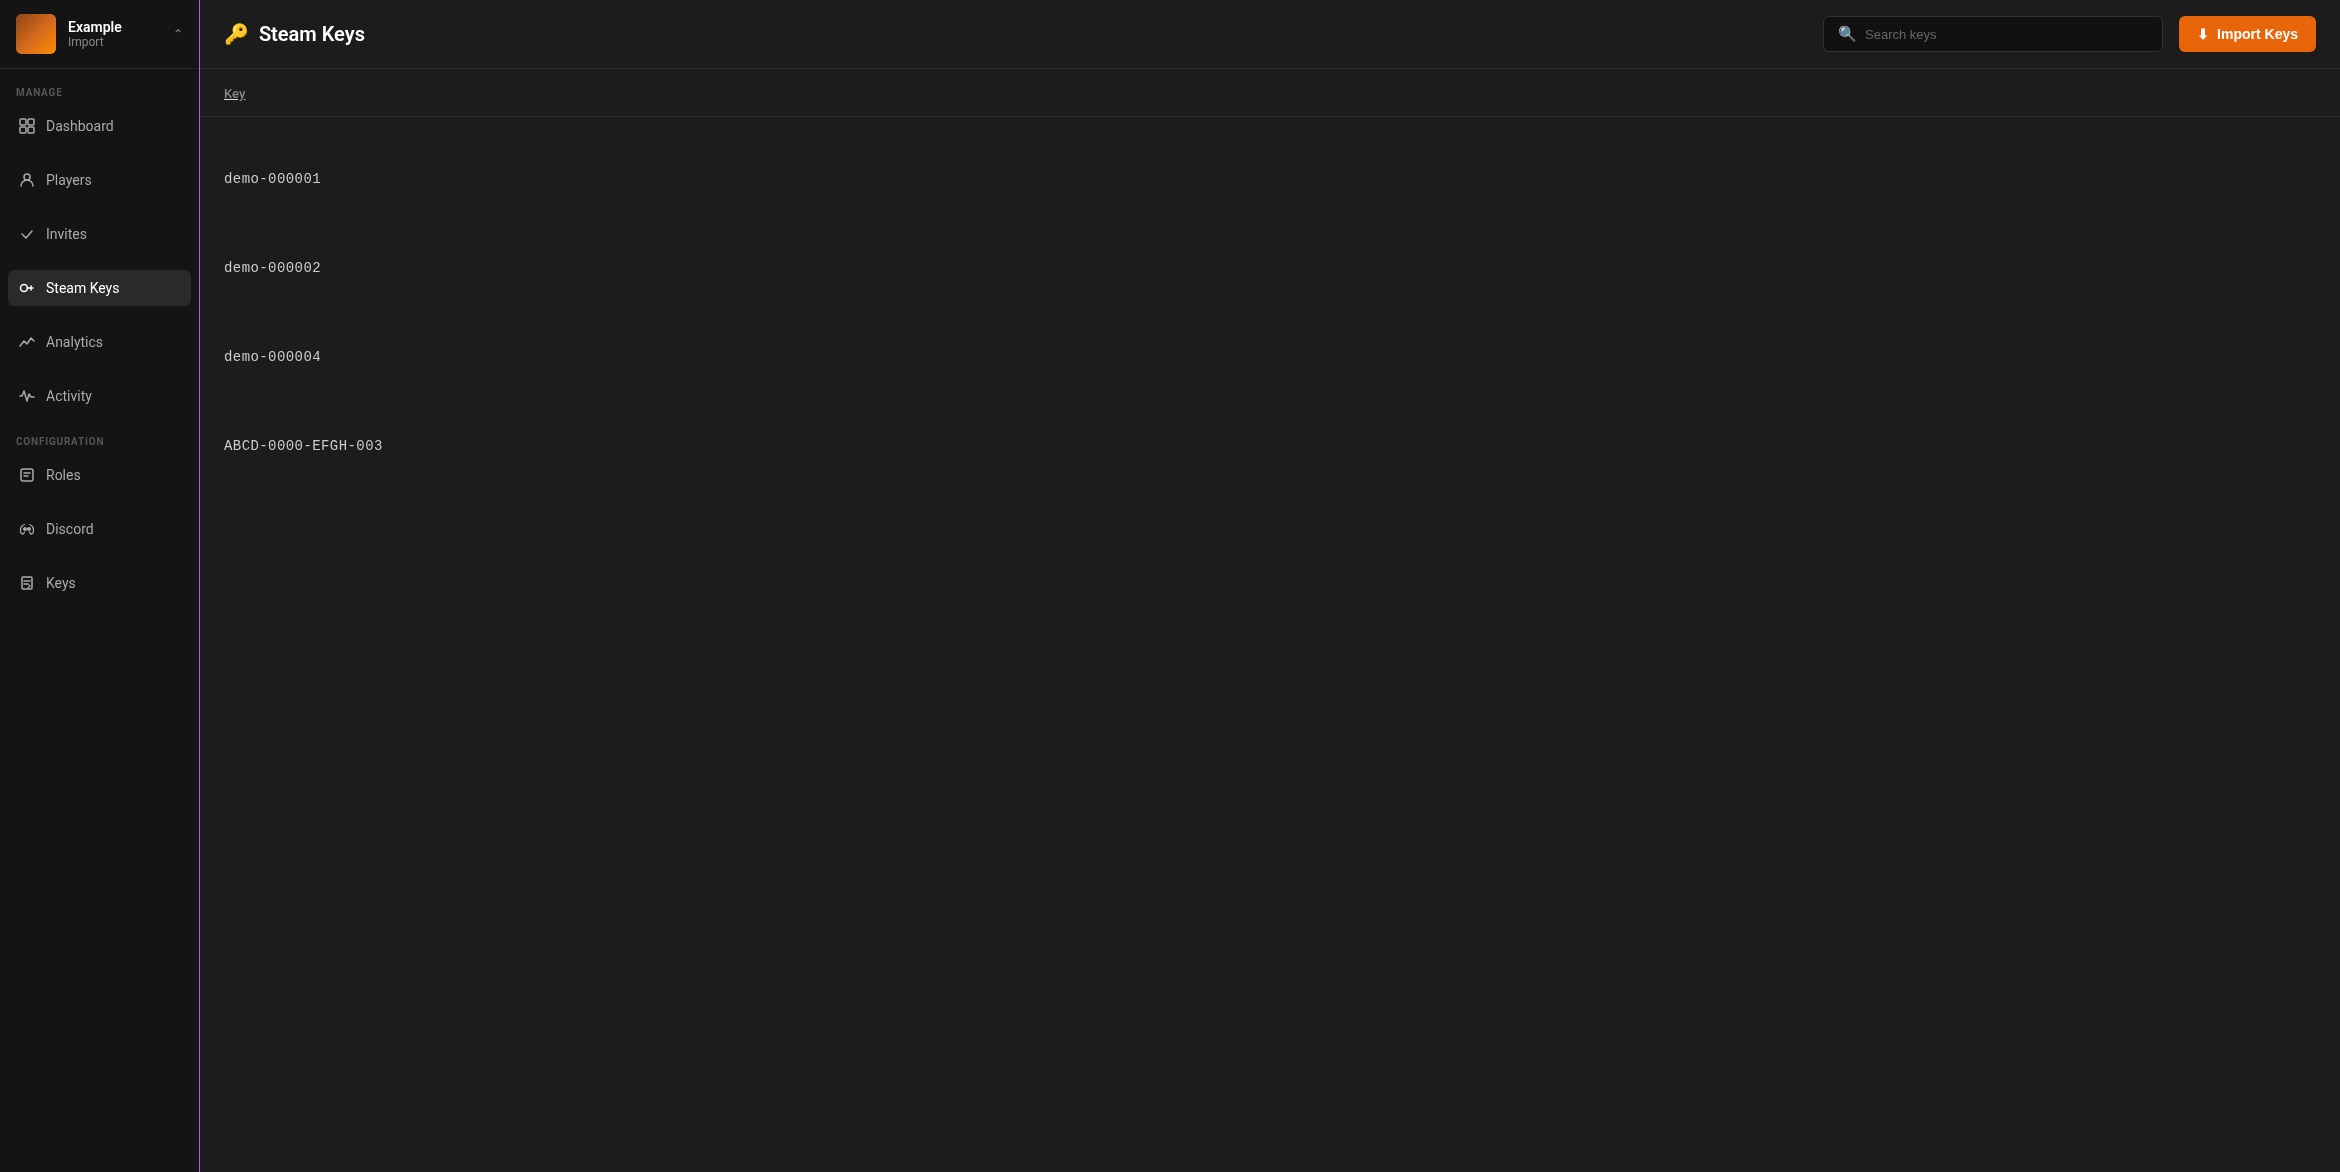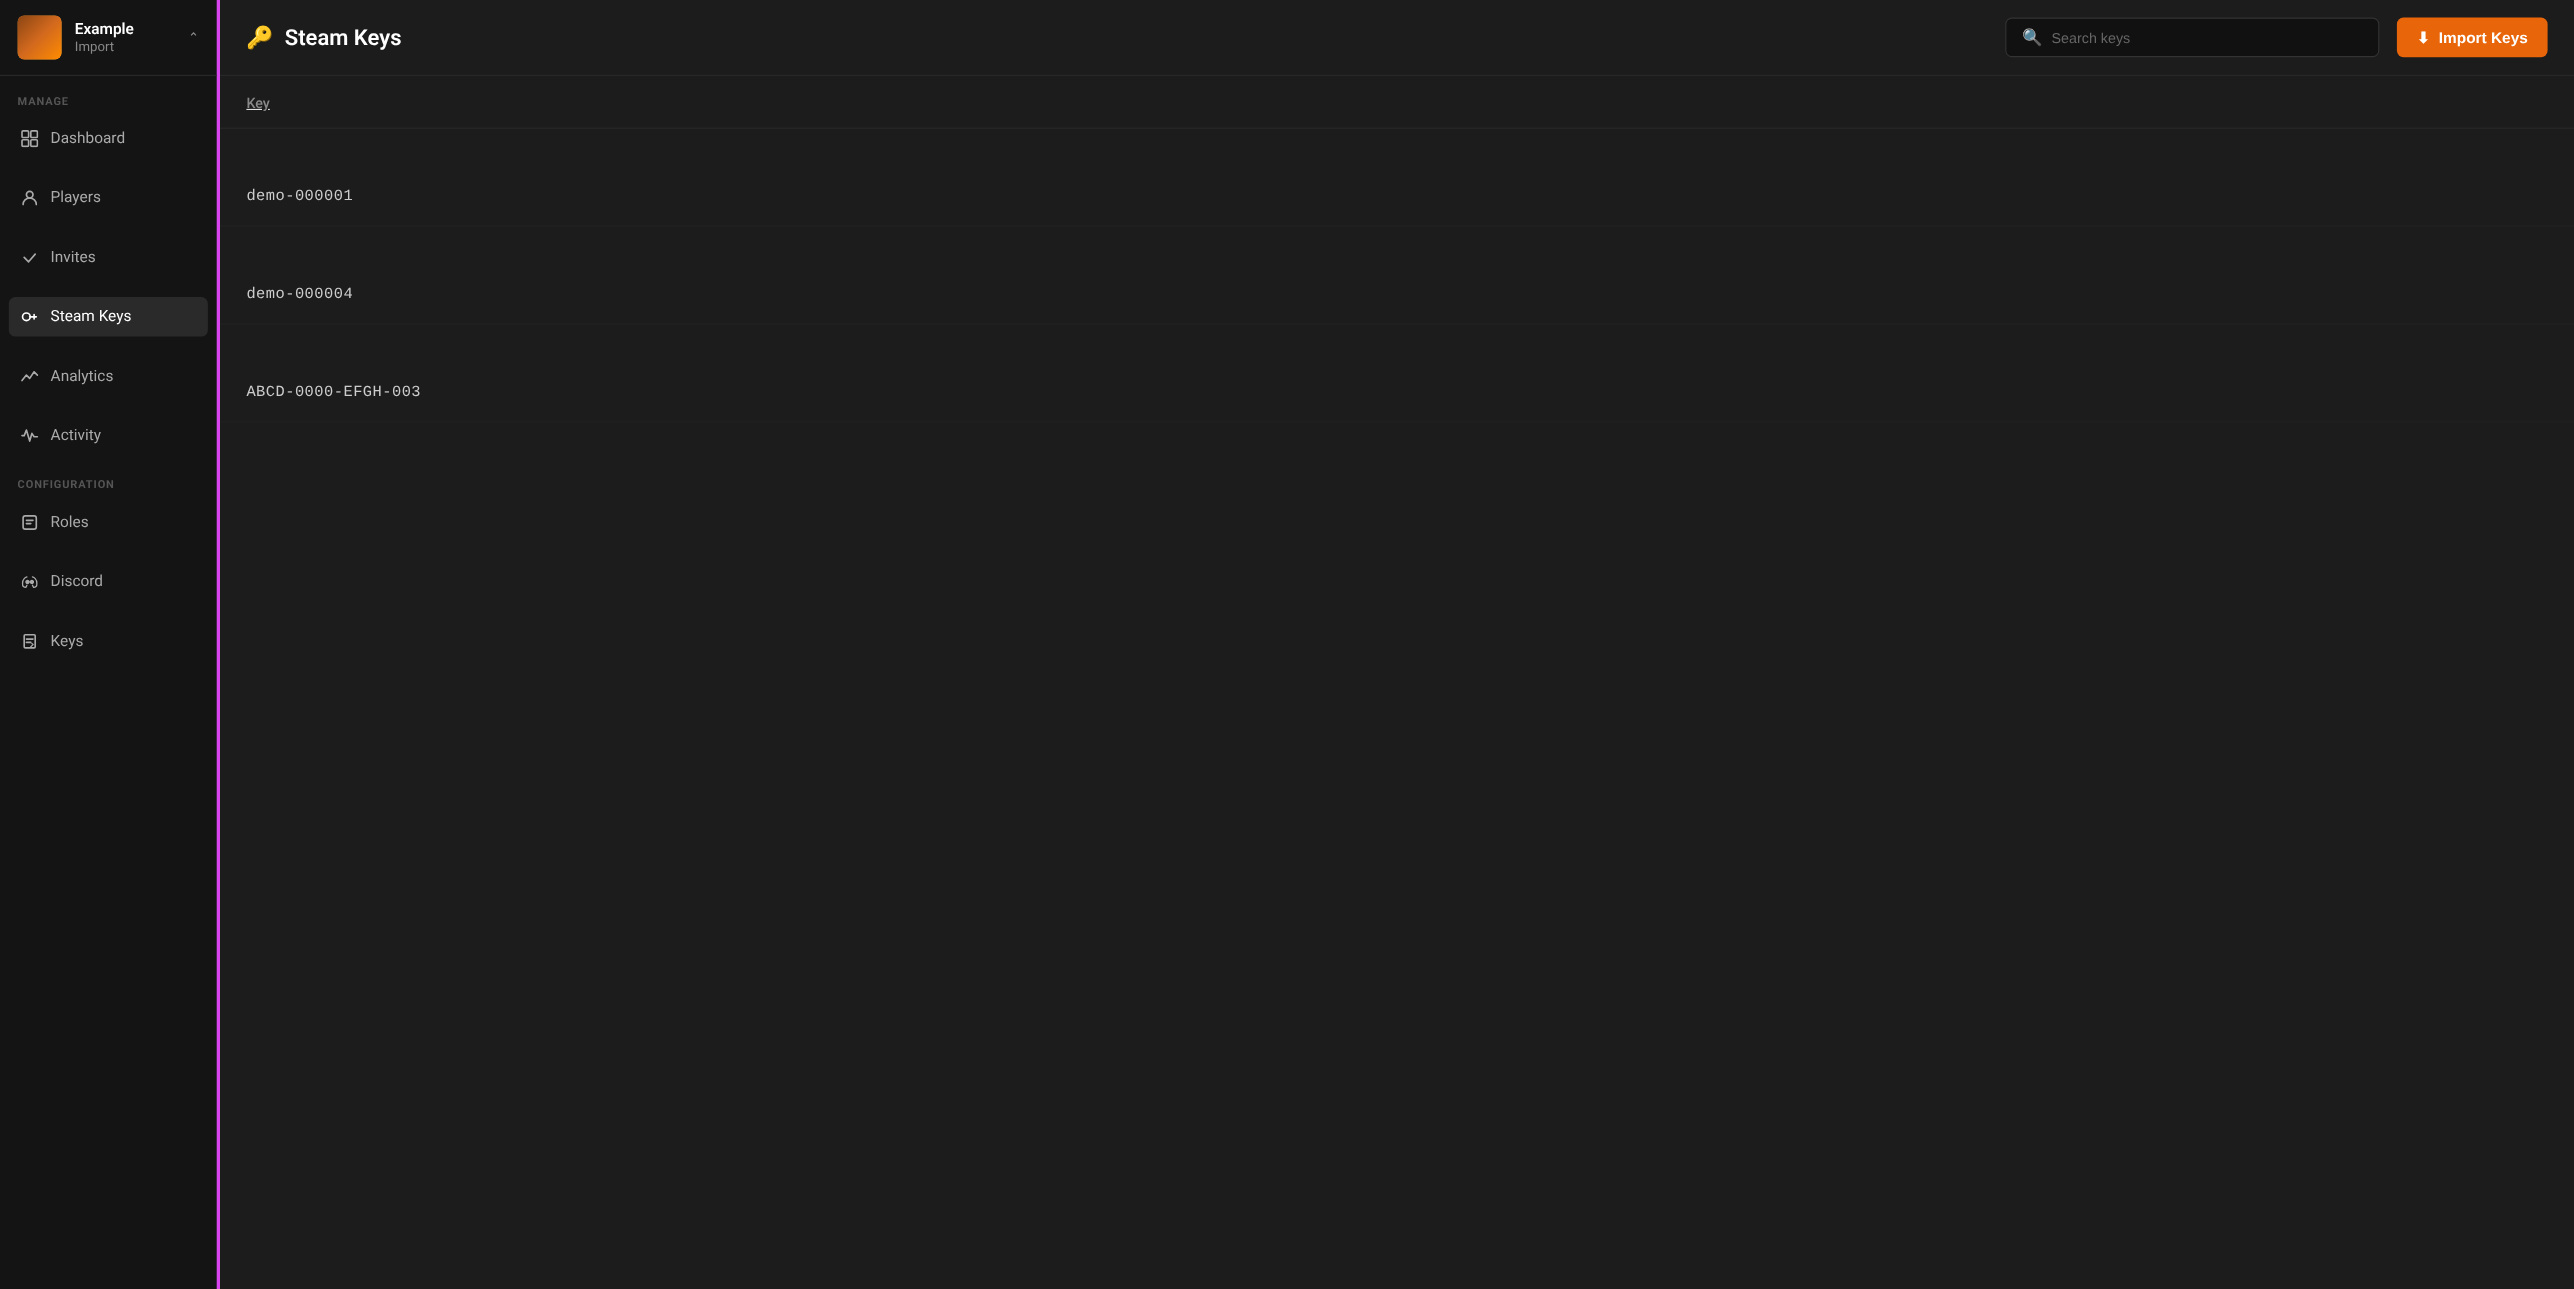--- a/index.html
+++ b/index.html
@@ -12,21 +12,21 @@
       overflow: hidden;
     }
 
     
     .sidebar {
       width: 200px;
       min-width: 200px;
       background: #141414;
       display: flex;
       flex-direction: column;
-      border-right: 3px solid #d946ef;
+      border-right: 1px solid #d946ef;
       padding: 0;
     }
 
     .sidebar-header {
       display: flex;
       align-items: center;
       padding: 14px 16px;
       border-bottom: 1px solid #2a2a2a;
       gap: 12px;
       cursor: pointer;
@@ -365,20 +365,23 @@
   </header>
 
   <div class="table-container">
     <div class="table-header">
       <span class="table-header-label">Key</span>
     </div>
     <div id="table-body">
 
     <div class="table-row">
           <span class="table-row-key">demo-000001</span>
+        </div>
+        <div class="table-row">
+          <span class="table-row-key">demo-000002</span>
         </div>
         <div class="table-row">
           <span class="table-row-key">demo-000004</span>
         </div>
         <div class="table-row">
           <span class="table-row-key">ABCD-0000-EFGH-003</span>
         </div>
       </div>
   </div>
 </main>

